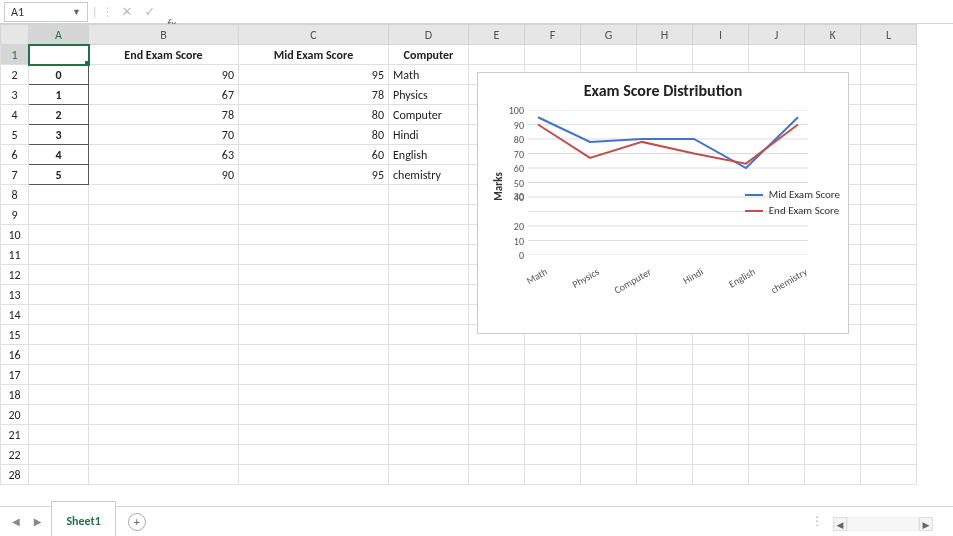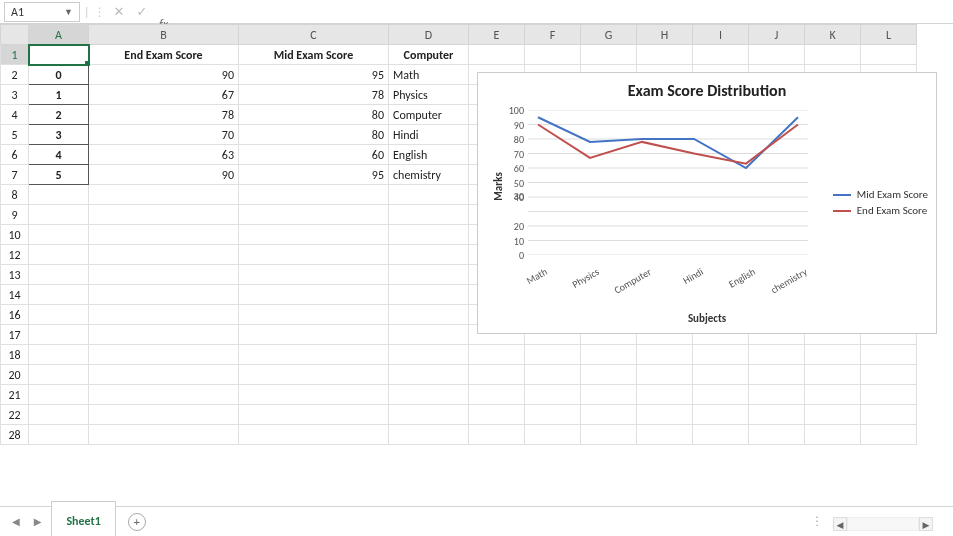--- a/index.html
+++ b/index.html
@@ -1,20 +1,20 @@
 <!DOCTYPE html>
 <html><head>
 <meta charset="utf-8">
 <style>
 * { box-sizing: border-box; margin: 0; padding: 0; }
 body { font-family: Calibri, Arial, sans-serif; font-size: 12px; background: #fff; color: #333; width: 953px; height: 536px; overflow: hidden; position: relative; }
 
 
 .formula-bar { display: flex; align-items: center; height: 24px; border-bottom: 1px solid #d4d4d4; background: #fff; padding: 0 4px; gap: 4px; }
-.name-box { width: 76px; height: 20px; border: 1px solid #ccc; padding: 0 6px; display: flex; align-items: center; justify-content: space-between; font-size: 12px; background: #fff; }
+.name-box { width: 84px; height: 20px; border: 1px solid #ccc; padding: 0 6px; display: flex; align-items: center; justify-content: space-between; font-size: 12px; background: #fff; }
 .name-box .dd { color: #666; font-size: 9px; }
 .fb-sep { color: #ccc; }
 .fb-icon { color: #bbb; font-size: 13px; padding: 0 4px; cursor: default; }
 .fx { font-style: italic; color: #666; font-size: 12px; padding: 0 4px; margin-top: 24px; }
 .formula-input { flex: 1; height: 20px; border: none; outline: none; font-size: 12px; padding: 0 4px; }
 
 
 .grid-wrap { position: relative; height: 482px; overflow: hidden; }
 table.grid { border-collapse: collapse; table-layout: fixed; }
 .grid th { background: #e6e6e6; color: #555; font-weight: normal; border: 1px solid #d4d4d4; text-align: center; font-size: 12px; height: 20px; }
@@ -27,21 +27,21 @@
 .active-rowhdr, .active-colhdr { background: #d6d6d6 !important; color: #217346 !important; }
 .active-cell { outline: 2px solid #217346; outline-offset: -1px; position: relative; }
 .active-cell::after { content: ""; position: absolute; right: -2px; bottom: -2px; width: 5px; height: 5px; background: #217346; }
 
 .hdr-cell { font-weight: bold; text-align: center; color: #000; }
 .idx-cell { font-weight: bold; text-align: center; border: 1px solid #555 !important; }
 .num { text-align: right; }
 .txt { text-align: left; }
 
 
-.chart { position: absolute; left: 477px; top: 48px; width: 460px; height: 262px; background: #fff; border: 1px solid #ccc; }
+.chart { position: absolute; left: 477px; top: 48px; width: 372px; height: 262px; background: #fff; border: 1px solid #ccc; }
 .chart-title { text-align: center; font-weight: bold; font-size: 16px; color: #222; margin-top: 8px; font-family: Calibri, Arial, sans-serif; }
 .chart-body { position: relative; width: 100%; height: 210px; }
 .ylabel { position: absolute; left: 6px; top: 80px; transform: rotate(-90deg); transform-origin: center; font-weight: bold; font-size: 11px; color: #333; }
 .xlabel { text-align: center; font-weight: bold; font-size: 11px; color: #333; margin-top: 2px; }
 .plot { position: absolute; left: 50px; top: 10px; width: 280px; height: 145px; }
 .ytick { position: absolute; left: 26px; font-size: 10px; color: #555; text-align: right; width: 20px; }
 .xtick { position: absolute; font-size: 10px; color: #555; transform: rotate(-30deg); transform-origin: right top; text-align: right; width: 60px; }
 .gridline { stroke: #bbb; stroke-width: 0.5; }
 .legend { position: absolute; right: 8px; top: 85px; font-size: 11px; }
 .legend div { display: flex; align-items: center; gap: 6px; margin: 3px 0; }
@@ -235,20 +235,35 @@
           <td class="colE "></td>
           <td class="colF "></td>
           <td class="colG "></td>
           <td class="colH "></td>
           <td class="colI "></td>
           <td class="colJ "></td>
           <td class="colK "></td>
           <td class="colL "></td>
         </tr>
         <tr>
+          <td class="rowhdr">11</td>
+          <td class="colA "></td>
+          <td class="colB "></td>
+          <td class="colC "></td>
+          <td class="colD "></td>
+          <td class="colE "></td>
+          <td class="colF "></td>
+          <td class="colG "></td>
+          <td class="colH "></td>
+          <td class="colI "></td>
+          <td class="colJ "></td>
+          <td class="colK "></td>
+          <td class="colL "></td>
+        </tr>
+        <tr>
           <td class="rowhdr">12</td>
           <td class="colA "></td>
           <td class="colB "></td>
           <td class="colC "></td>
           <td class="colD "></td>
           <td class="colE "></td>
           <td class="colF "></td>
           <td class="colG "></td>
           <td class="colH "></td>
           <td class="colI "></td>
@@ -266,20 +281,35 @@
           <td class="colF "></td>
           <td class="colG "></td>
           <td class="colH "></td>
           <td class="colI "></td>
           <td class="colJ "></td>
           <td class="colK "></td>
           <td class="colL "></td>
         </tr>
         <tr>
           <td class="rowhdr">14</td>
+          <td class="colA "></td>
+          <td class="colB "></td>
+          <td class="colC "></td>
+          <td class="colD "></td>
+          <td class="colE "></td>
+          <td class="colF "></td>
+          <td class="colG "></td>
+          <td class="colH "></td>
+          <td class="colI "></td>
+          <td class="colJ "></td>
+          <td class="colK "></td>
+          <td class="colL "></td>
+        </tr>
+        <tr>
+          <td class="rowhdr">15</td>
           <td class="colA "></td>
           <td class="colB "></td>
           <td class="colC "></td>
           <td class="colD "></td>
           <td class="colE "></td>
           <td class="colF "></td>
           <td class="colG "></td>
           <td class="colH "></td>
           <td class="colI "></td>
           <td class="colJ "></td>
@@ -438,21 +468,20 @@
           <div>
             <span class="sw" style="background:#4472C4"></span>
             <span>Mid Exam Score</span>
           </div>
           <div>
             <span class="sw" style="background:#C0504D"></span>
             <span>End Exam Score</span>
           </div>
         </div>
     </div>
-    <div class="xlabel">Subjects</div>
   </div>
 </div>
 
 <div class="tab-bar">
   <span class="tab-nav">◀</span>
   <span class="tab-nav">▶</span>
   <div class="tab">Sheet1</div>
   <div class="add-sheet">+</div>
   <span class="dots">⋮</span>
   <div class="hscroll">

